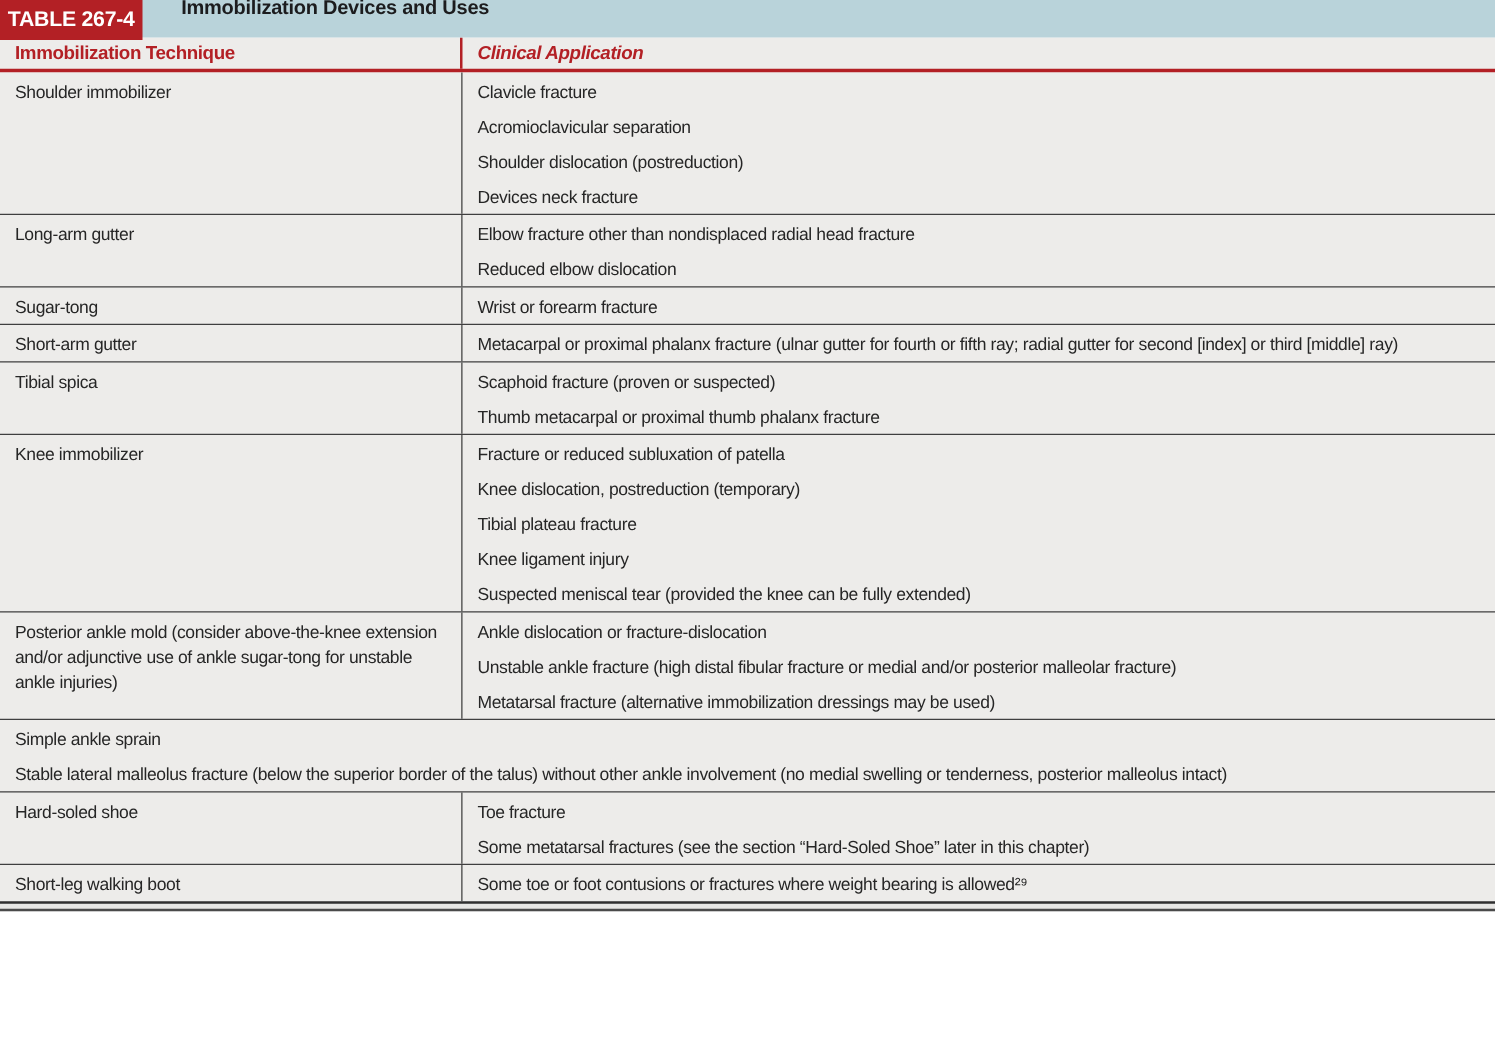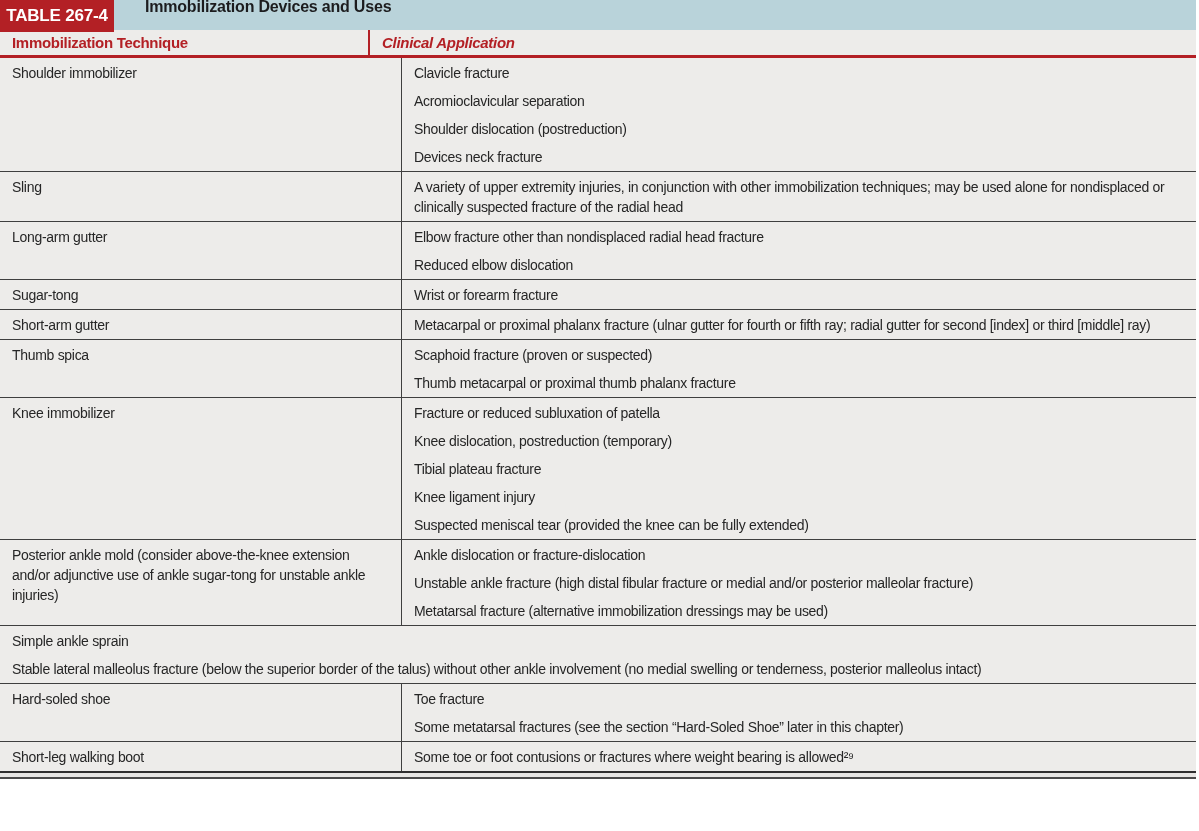--- a/index.html
+++ b/index.html
@@ -89,21 +89,21 @@
   .tbody .row + .row {
     border-top: 1.5px solid var(--line_dark);
   }
   .cell {
     padding: 5px 12px 4px 12px;
     font-size: 14px;
     letter-spacing: -0.3px;
     line-height: 20px;
   }
   .cell.tech {
-    width: 402px;
+    width: 370px;
     border-right: 1.5px solid var(--line_dark);
   }
   .cell.apps {
     flex: 1;
     padding-right: 14px;
   }
   p.app {
     margin: 0 0 8px 0;
   }
   p.app:last-child {
@@ -139,28 +139,20 @@
       <p class="app">Shoulder immobilizer</p>
     </div>
     <div class="cell apps">
             <p class="app">Clavicle fracture</p>
             <p class="app">Acromioclavicular separation</p>
             <p class="app">Shoulder dislocation (postreduction)</p>
             <p class="app">Devices neck fracture</p>
           </div>
   </div>
 
-  <div class="row">
-    <div class="cell tech">
-      <p class="app">Sling</p>
-    </div>
-    <div class="cell apps">
-            <p class="app">A variety of upper extremity injuries, in conjunction with other immobilization techniques; may be used alone for nondisplaced or clinically suspected fracture of the radial head</p>
-          </div>
-  </div>
 
   <div class="row">
     <div class="cell tech">
       <p class="app">Long-arm gutter</p>
     </div>
     <div class="cell apps">
             <p class="app">Elbow fracture other than nondisplaced radial head fracture</p>
             <p class="app">Reduced elbow dislocation</p>
           </div>
   </div>
@@ -178,21 +170,21 @@
     <div class="cell tech">
       <p class="app">Short-arm gutter</p>
     </div>
     <div class="cell apps">
             <p class="app">Metacarpal or proximal phalanx fracture (ulnar gutter for fourth or fifth ray; radial gutter for second [index] or third [middle] ray)</p>
           </div>
   </div>
 
   <div class="row">
     <div class="cell tech">
-      <p class="app">Thumb spica</p>
+      <p class="app">Tibial spica</p>
     </div>
     <div class="cell apps">
             <p class="app">Scaphoid fracture (proven or suspected)</p>
             <p class="app">Thumb metacarpal or proximal thumb phalanx fracture</p>
           </div>
   </div>
 
   <div class="row">
     <div class="cell tech">
       <p class="app">Knee immobilizer</p>

